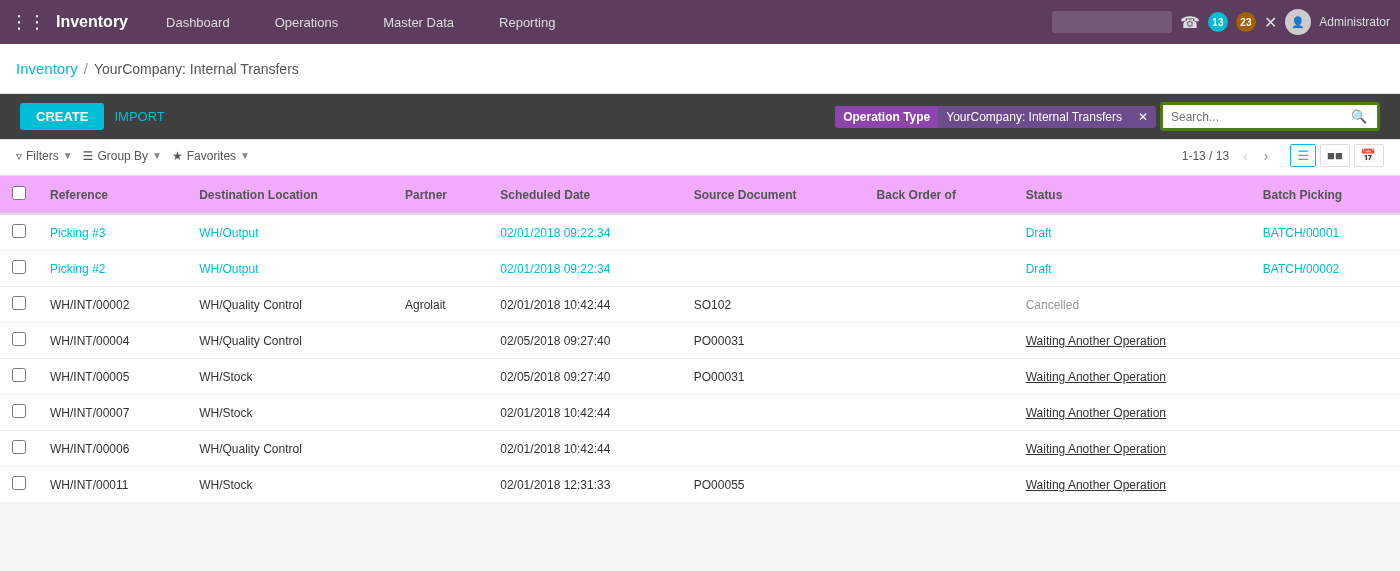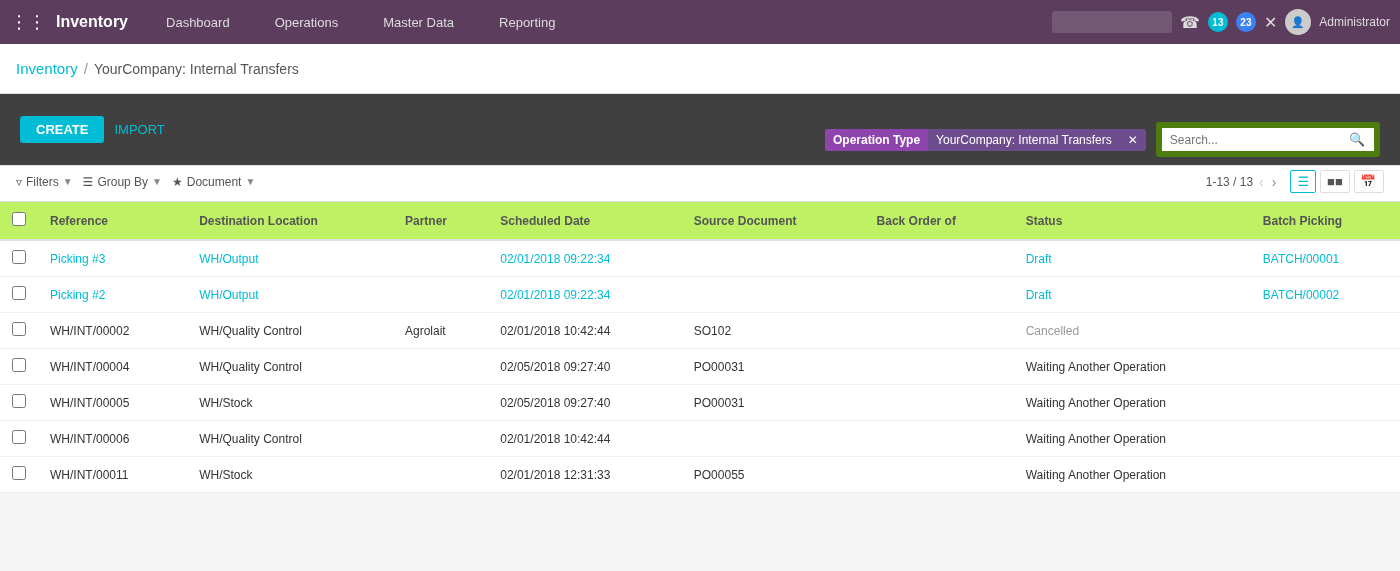--- a/index.html
+++ b/index.html
@@ -15,21 +15,21 @@
       padding: 0 10px;
       gap: 6px;
     }
     .nav-grid-icon { color: #fff; font-size: 18px; margin-right: 4px; cursor: pointer; }
     .nav-brand { font-size: 16px; font-weight: 700; color: #fff; margin-right: 18px; }
     .nav-menu { display: flex; gap: 17px; flex: 1; }
     .nav-menu-item { color: #ddd; padding: 0 14px; height: 44px; display: flex; align-items: center; cursor: pointer; font-size: 13px; }
     .nav-right { display: flex; align-items: center; gap: 8px; margin-left: auto; }
     .nav-search-bar { background: rgba(255,255,255,0.15); border: none; color: #fff; padding: 4px 10px; border-radius: 3px; width: 120px; font-size: 12px; }
     .nav-badge { background: #00bcd4; color: #fff; border-radius: 50%; width: 20px; height: 20px; display: flex; align-items: center; justify-content: center; font-size: 10px; font-weight: bold; }
-    .nav-badge.green { background: #3b82f6; }
+    .nav-badge.green { background: #a16207; }
     .nav-icon { color: #ddd; font-size: 16px; cursor: pointer; }
     .nav-avatar { width: 26px; height: 26px; border-radius: 50%; background: #ccc; overflow: hidden; display: flex; align-items: center; justify-content: center; font-size: 11px; color: #555; }
     .nav-user { color: #ddd; font-size: 12px; cursor: pointer; }
 
     
     .sub-header {
       background: #fff;
       padding: 0 16px;
       border-bottom: 1px solid #e0e0e0;
       height: 50px;
@@ -61,35 +61,35 @@
       cursor: pointer;
     }
     .btn-import {
       background: transparent;
       color: #00bcd4;
       border: none;
       font-size: 13px;
       cursor: pointer;
       font-weight: 500;
     }
-    .toolbar-right { margin-left: auto; display: flex; align-items: center; gap: 10px; margin-top: 20px; }
+    .toolbar-right { margin-left: auto; display: flex; align-items: center; gap: 4px; }
     .filter-tag {
       display: flex;
       align-items: center;
       background: #6d4c8e;
       color: #fff;
       border-radius: 3px;
       font-size: 12px;
       overflow: hidden;
     }
     .filter-tag-label { background: #8e44ad; padding: 4px 8px; font-weight: 600; }
     .filter-tag-value { padding: 4px 8px; }
     .filter-tag-close { padding: 4px 8px; cursor: pointer; }
     .search-box {
-      border: 6px solid #4d7c0f;
+      border: 3px solid #4d7c0f;
       border-radius: 3px;
       display: flex;
       align-items: center;
       padding: 4px 8px;
       background: #fff;
       min-width: 220px;
     }
     .search-input { border: none; outline: none; font-size: 12px; width: 180px; color: #999; }
 
     
@@ -100,52 +100,52 @@
       align-items: center;
       gap: 10px;
       border-bottom: 1px solid #e0e0e0;
     }
     .filter-btn {
       display: flex; align-items: center; gap: 4px;
       color: #555; font-size: 12px; cursor: pointer;
       border: none; background: none;
     }
     .filter-btn .caret { font-size: 10px; color: #888; }
-    .pager { display: flex; align-items: center; gap: 4px; font-size: 12px; color: #555; margin-left: auto; justify-content: flex-end; }
+    .pager { display: flex; align-items: center; gap: 12px; font-size: 12px; color: #555; margin-left: auto; justify-content: flex-end; }
     .pager-nav { cursor: pointer; color: #888; font-size: 14px; padding: 0 2px; }
     .pager-nav.disabled { color: #ccc; cursor: default; }
     .view-icons { display: flex; gap: 4px; margin-left: 8px; }
     .view-icon { padding: 3px 6px; border: 1px solid #ddd; border-radius: 2px; color: #555; cursor: pointer; font-size: 13px; }
     .view-icon.active { border-color: #00bcd4; color: #00bcd4; }
 
     
     .table-container { background: #fff; overflow-x: auto; }
     table { width: 100%; border-collapse: collapse; }
     thead tr { border-bottom: 2px solid #e0e0e0; }
     th {
       padding: 10px 12px;
       text-align: left;
       font-weight: 600;
       color: #555;
       font-size: 12px;
       white-space: nowrap;
-      background: #bef264;
+      background: #f0abfc;
     }
     td {
       padding: 9px 12px;
       border-bottom: 1px solid #f0f0f0;
       font-size: 12px;
       color: #333;
       white-space: nowrap;
     }
     .col-check { width: 30px; text-align: center; }
     .link { color: #00bcd4; cursor: pointer; text-decoration: none; }
     .status-draft { color: #00bcd4; }
     .status-cancelled { color: #999; }
-    .status-waiting { color: #333; }
+    .status-waiting { color: #333; text-decoration: underline; }
     .checkbox { width: 14px; height: 14px; cursor: pointer; }
     .th-check { width: 30px; }
   </style>
 </head>
 <body>
 
 <div class="top-nav">
   <span class="nav-grid-icon">⋮⋮</span>
   <span class="nav-brand">Inventory</span>
   <nav class="nav-menu">
@@ -195,21 +195,21 @@
     <span>Filters</span>
     <span class="caret">▼</span>
   </button>
   <button class="filter-btn">
     <span>☰</span>
     <span>Group By</span>
     <span class="caret">▼</span>
   </button>
   <button class="filter-btn">
     <span>★</span>
-    <span>Document</span>
+    <span>Favorites</span>
     <span class="caret">▼</span>
   </button>
   <div class="pager">
     <span>1-13 / 13</span>
     <span class="pager-nav disabled">‹</span>
     <span class="pager-nav">›</span>
     <div class="view-icons">
       <span class="view-icon active">☰</span>
       <span class="view-icon">■■</span>
       <span class="view-icon">📅</span>
@@ -285,20 +285,31 @@
           <td>WH/Stock</td>
           <td></td>
           <td>02/05/2018 09:27:40</td>
           <td>PO00031</td>
           <td></td>
           <td class="status-waiting">Waiting Another Operation</td>
           <td></td>
         </tr>
         <tr>
           <td class="col-check"><input type="checkbox" class="checkbox" style=""></td>
+          <td>WH/INT/00007</td>
+          <td>WH/Stock</td>
+          <td></td>
+          <td>02/01/2018 10:42:44</td>
+          <td></td>
+          <td></td>
+          <td class="status-waiting">Waiting Another Operation</td>
+          <td></td>
+        </tr>
+        <tr>
+          <td class="col-check"><input type="checkbox" class="checkbox" style=""></td>
           <td>WH/INT/00006</td>
           <td>WH/Quality Control</td>
           <td></td>
           <td>02/01/2018 10:42:44</td>
           <td></td>
           <td></td>
           <td class="status-waiting">Waiting Another Operation</td>
           <td></td>
         </tr>
         <tr>

